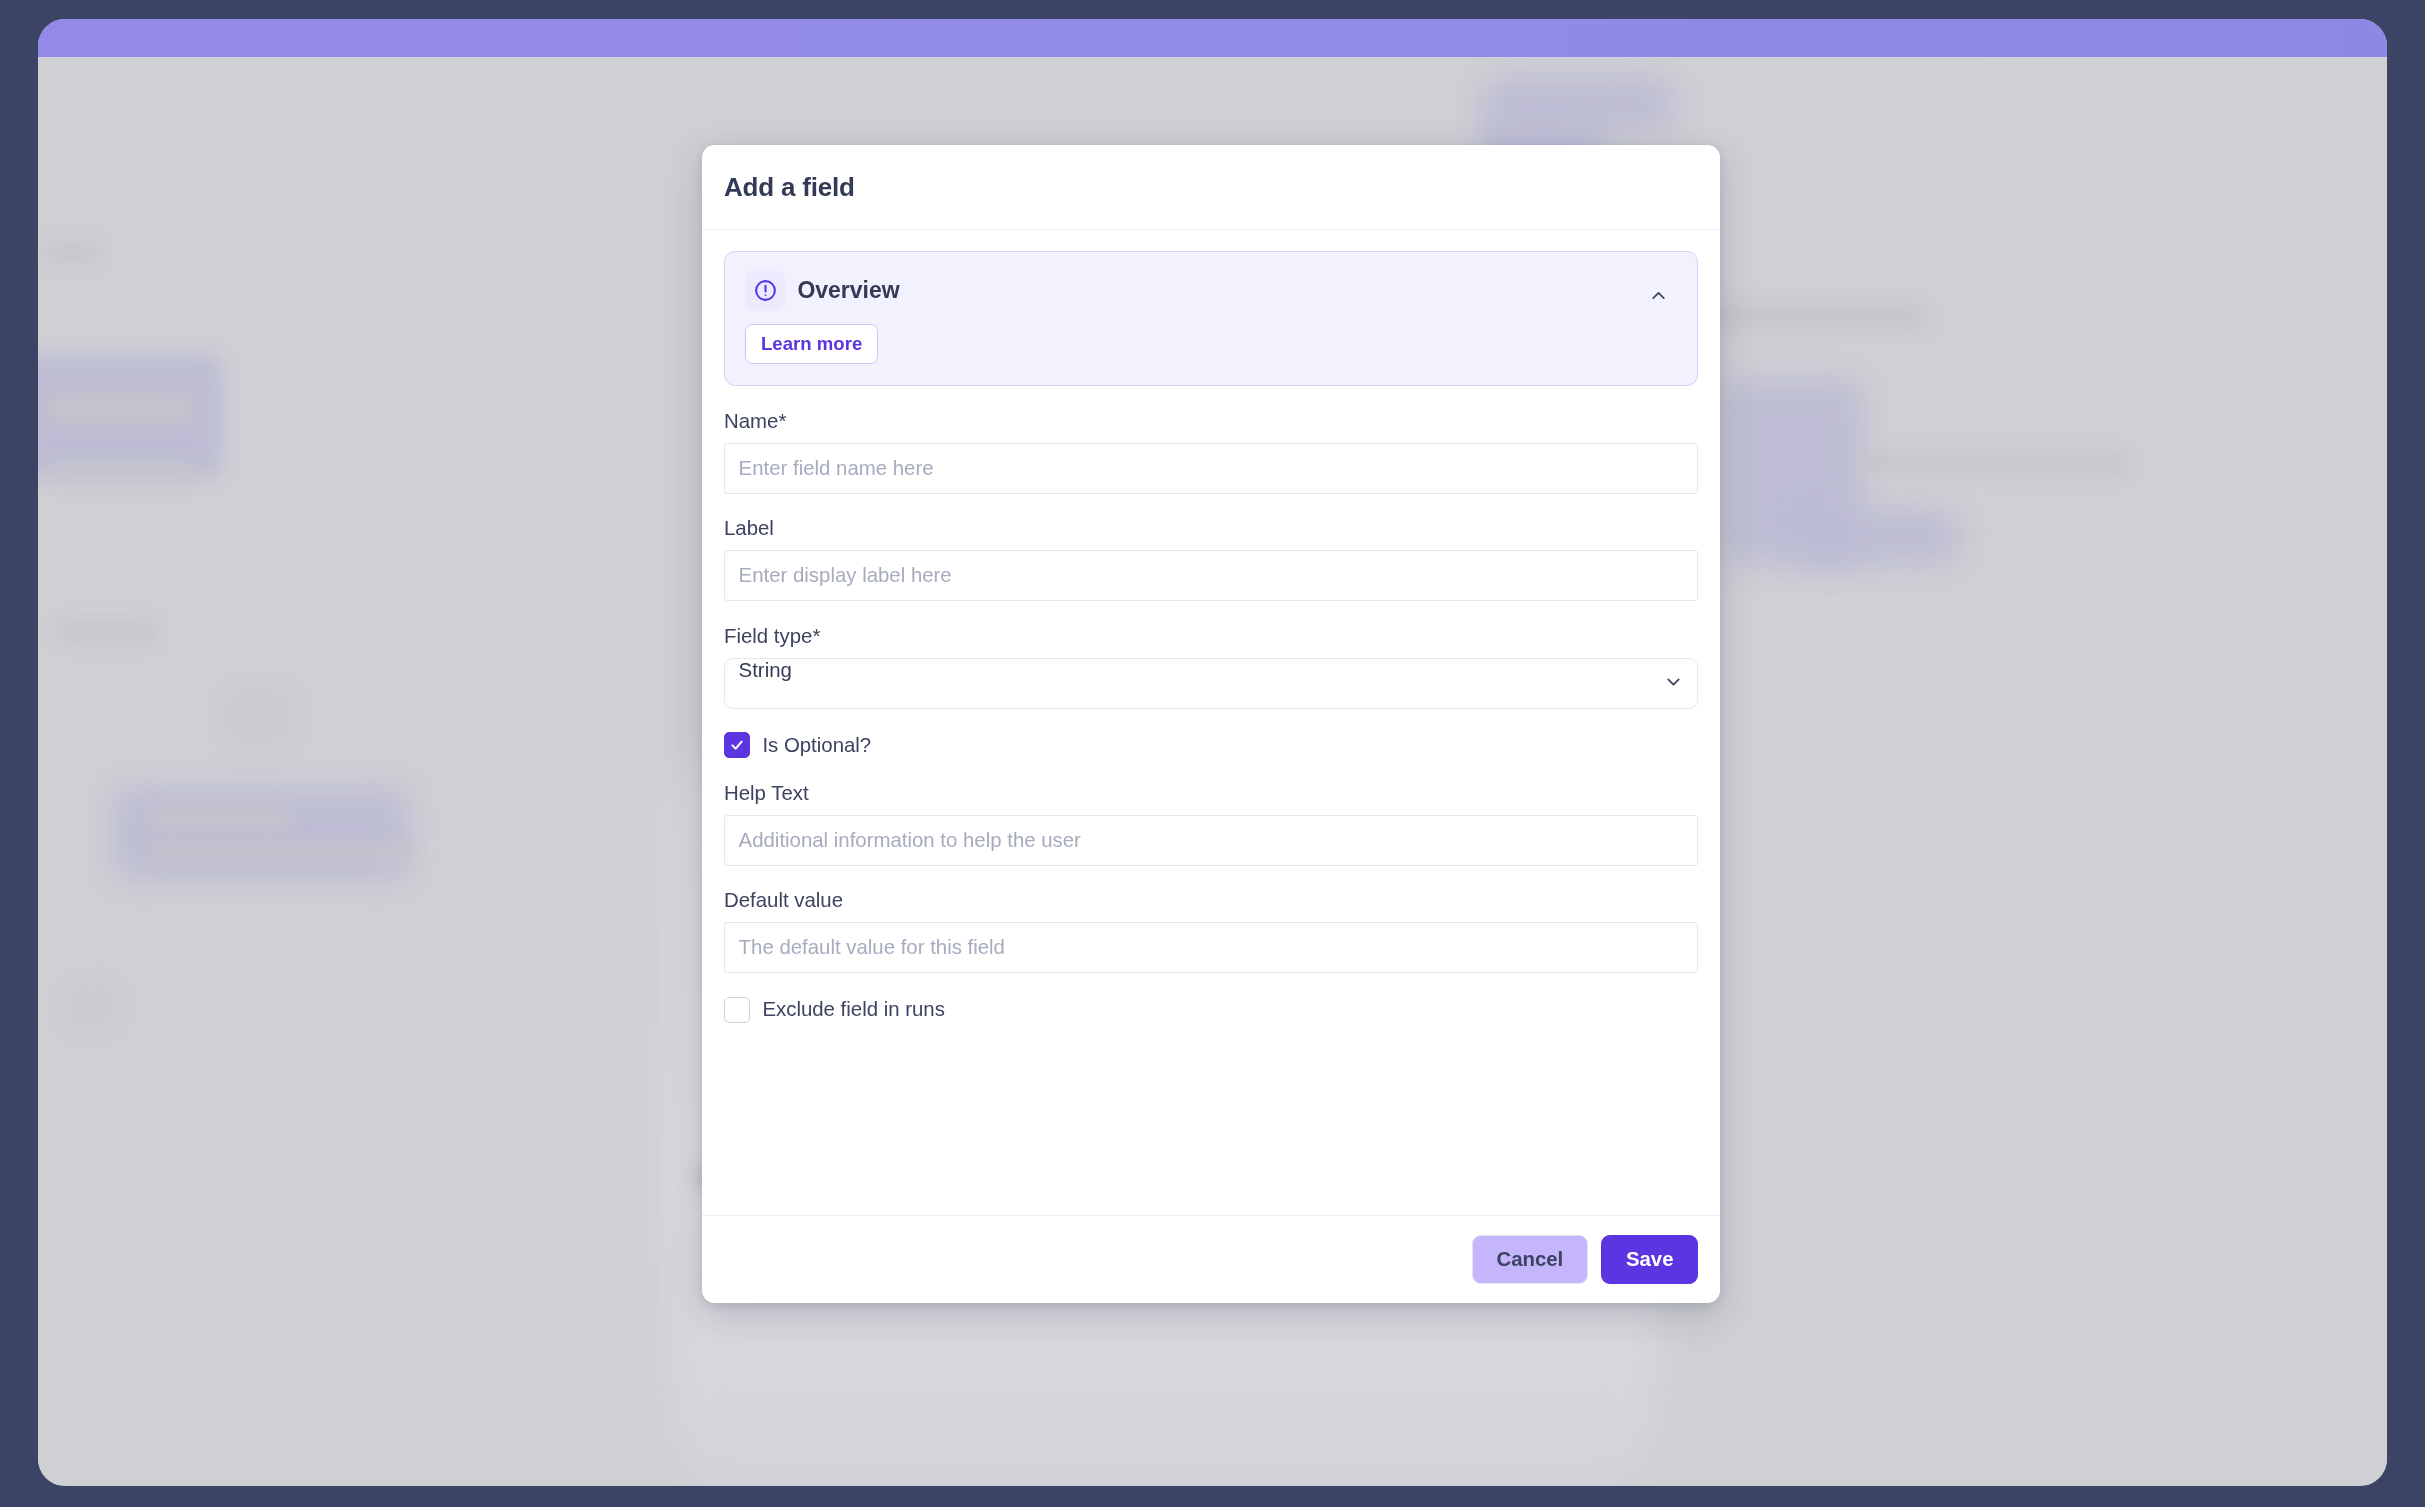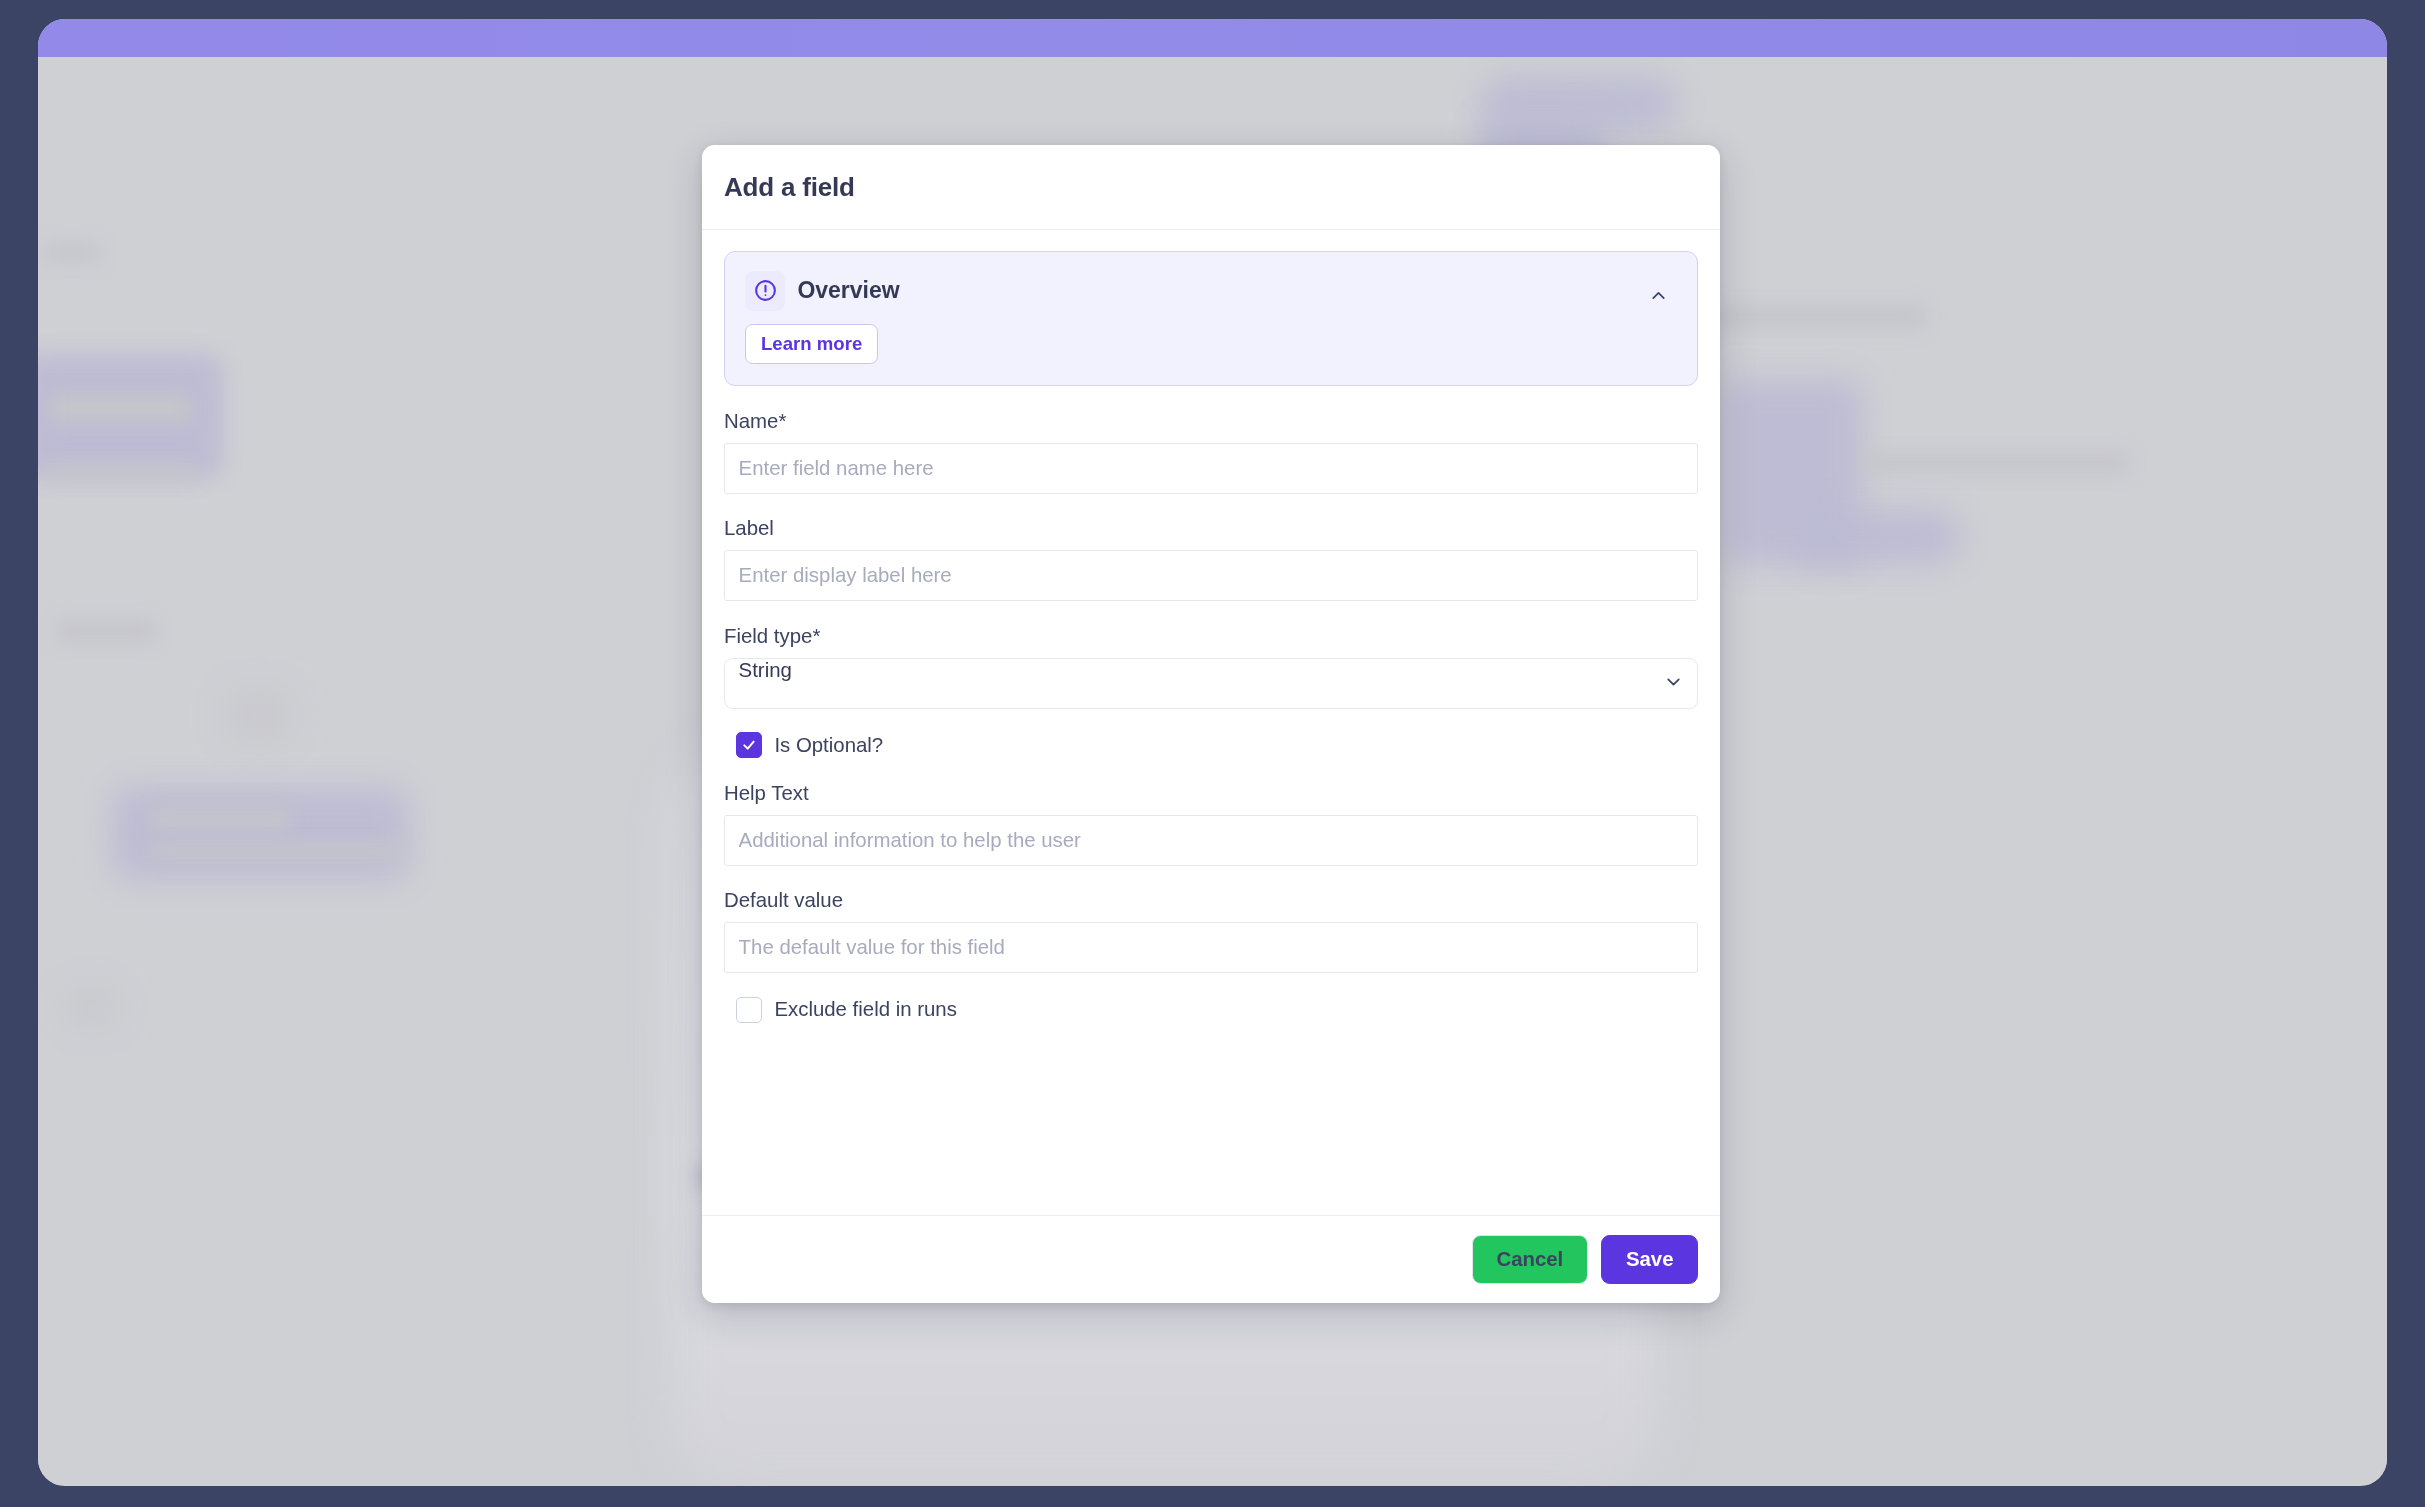--- a/index.html
+++ b/index.html
@@ -216,21 +216,20 @@
     pointer-events: none;
   }
 
   
   .check-row {
     display: flex;
     align-items: center;
     gap: 12.4px;
     margin-top: 23.5px;
     cursor: pointer;
-    margin-left: 12px;
   }
   .cb {
     width: 26px; height: 26px;
     border-radius: 5px;
     border: 1.2px solid #cdd1de;
     background: #ffffff;
     flex: 0 0 26px;
     display: flex; align-items: center; justify-content: center;
   }
   .cb.checked {
@@ -255,21 +254,21 @@
   .btn {
     font-size: 20.4px;
     font-weight: bold;
     border-radius: 8.7px;
     padding: 12.4px 23.5px;
     cursor: pointer;
     font-family: "Liberation Sans", sans-serif;
     border: 1.2px solid transparent;
   }
   #cancel-button {
-    background: #22c55e;
+    background: #c4b5fd;
     border-color: #e2e4ee;
     color: #3c4360;
   }
   #save-button {
     background: #5b35e0;
     color: #ffffff;
     border-color: #5b35e0;
   }
 </style>
 </head>

